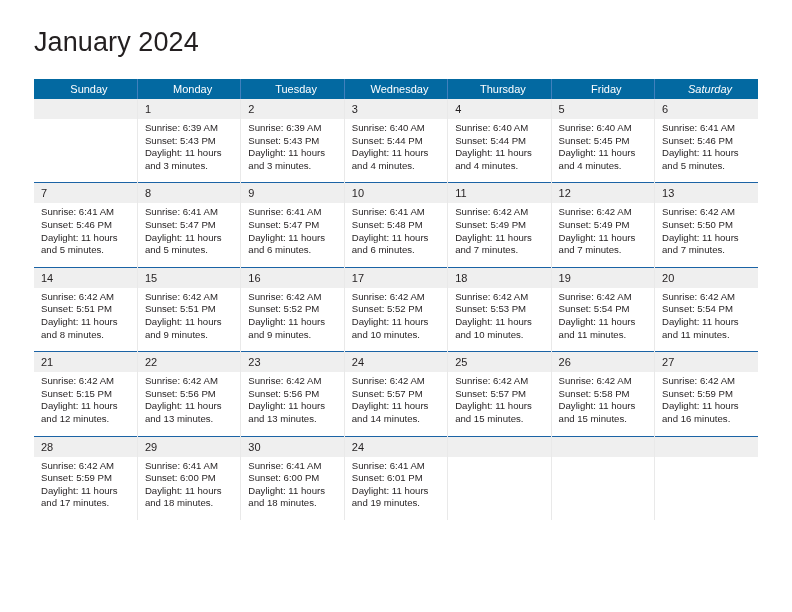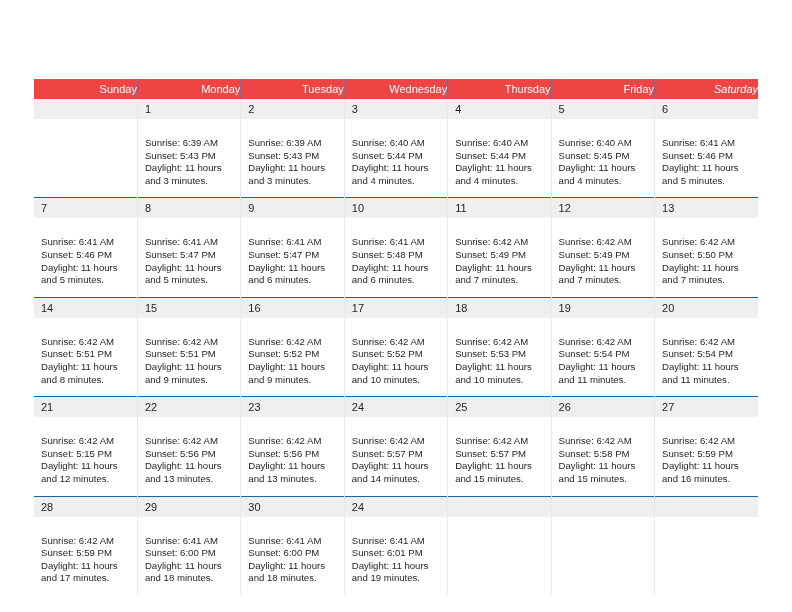--- a/index.html
+++ b/index.html
@@ -87,25 +87,25 @@
   }
 
   
   .cal {
     width: 724px;
     border-collapse: collapse;
     table-layout: fixed;
     margin-top: 7px;
   }
   .cal th {
-    background: #ef4444;
+    background: #0369a1;
     color: #ffffff;
     font-size: 11px;
     font-weight: normal;
-    text-align: right;
+    text-align: center;
     padding: 4px 0 4px 7px;
     height: 19px;
     box-sizing: border-box;
     border-right: 1px solid #4180bd;
   }
   .cal th:last-child { border-right: none; font-style: italic; }
 
   .cal td {
     vertical-align: top;
     padding: 0;
@@ -121,39 +121,40 @@
     font-size: 11px;
     line-height: 14px;
     color: #231f20;
     padding: 3px 0 3px 7px;
     height: 20px;
     box-sizing: border-box;
   }
   .daynum.empty { color: transparent; }
 
   .info {
-    padding: 18px 6px 10px 7px;
+    padding: 3px 6px 10px 7px;
     font-size: 9.6px;
     line-height: 12.6px;
     color: #231f20;
     min-height: 62px;
     box-sizing: border-box;
   }
   .info div { white-space: normal; }
   .info.blank { min-height: 62px; }
 </style>
 </head>
 <body>
 
 <div class="page">
 
   <div class="topbar">
 
 
     <div class="titleblock">
+      <div class="cal-title">January 2024</div>
     </div>
 
   </div>
 
   <table class="cal">
     <thead>
       <tr>
         <th>Sunday</th>
         <th>Monday</th>
         <th>Tuesday</th>

